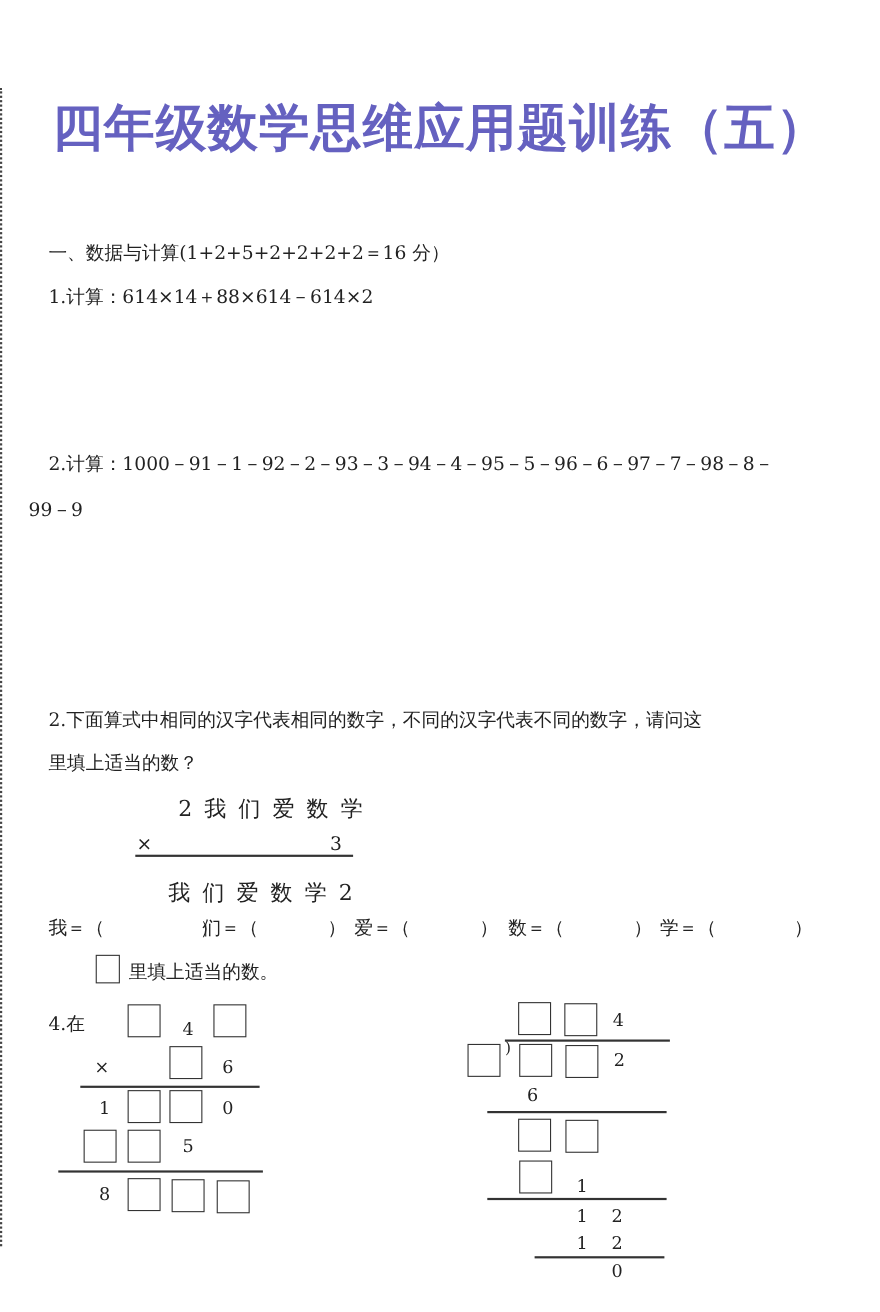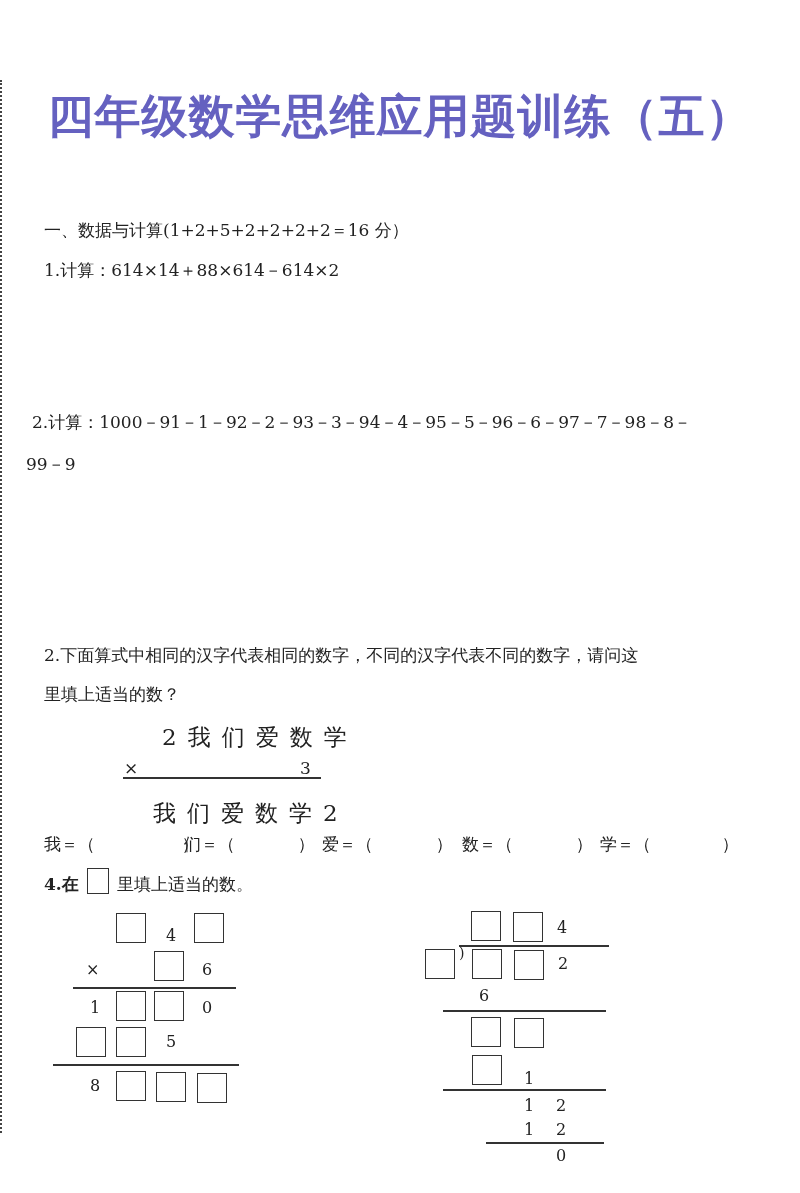--- a/index.html
+++ b/index.html
@@ -18,34 +18,34 @@
     font-weight: bold; font-size: 46px; color: #6561c0; letter-spacing: 1px;
   }
   .abs { position: absolute; white-space: nowrap; }
   .txt { font-size: 17px; line-height: 1; }
   .box {
     position: absolute; border: 1.5px solid #333; background: #fff;
     box-sizing: border-box;
   }
   .hline { position: absolute; height: 1.5px; background: #333; }
   .digit { position: absolute; font-size: 16px; line-height: 1; }
-  .cn { letter-spacing: 11px; font-size: 23px; }
+  .cn { letter-spacing: 11px; font-size: 20px; }
 </style>
 </head>
 <body>
 
 <div class="dotted-margin"></div>
 
 <div class="title">四年级数学思维应用题训练（五）</div>
 
 <div class="abs txt" style="left:44px; top:222px;">一、数据与计算(1+2+5+2+2+2+2＝16 分）</div>
 
 <div class="abs txt" style="left:44px; top:262px;">1.计算：614×14＋88×614－614×2</div>
 
-<div class="abs txt" style="left:32px; top:414px;">2.计算：1000－91－1－92－2－93－3－94－4－95－5－96－6－97－7－98－8－</div>
+<div class="abs txt" style="left:44px; top:414px;">2.计算：1000－91－1－92－2－93－3－94－4－95－5－96－6－97－7－98－8－</div>
 <div class="abs txt" style="left:26px; top:456px;">99－9</div>
 
 <div class="abs txt" style="left:44px; top:647px;">2.下面算式中相同的汉字代表相同的数字，不同的汉字代表不同的数字，请问这</div>
 <div class="abs txt" style="left:44px; top:686px;">里填上适当的数？</div>
 
 <div class="abs cn" style="left:162px; top:722px;">2我们爱数学</div>
 <div class="abs txt" style="left:124px; top:760px;">×</div>
 <div class="abs txt" style="left:300px; top:760px;">3</div>
 <div class="hline" style="left:123px; top:777px; width:198px;"></div>
 <div class="abs cn" style="left:153px; top:798px;">我们爱数学2</div>
@@ -69,21 +69,21 @@
   <span>数＝（</span>
   <span style="display:inline-block;width:52px;"></span>
   <span>）</span>
 </div>
 <div class="abs txt" style="left:600px; top:836px;">
   <span>学＝（</span>
   <span style="display:inline-block;width:60px;"></span>
   <span>）</span>
 </div>
 
-<div class="abs txt" style="left:44px; top:876px;font-weight:bold;">4.在</div>
+<div class="abs txt" style="left:44px; top:923px;">4.在</div>
 <div class="box" style="left:87px; top:868px; width:22px; height:26px;"></div>
 <div class="abs txt" style="left:117px; top:876px;text-align:center;">里填上适当的数。</div>
 
 <div class="box" style="left:116px; top:913px; width:30px; height:30px;"></div>
 <div class="digit" style="left:166px; top:928px;">4</div>
 <div class="box" style="left:194px; top:913px; width:30px; height:30px;"></div>
 
 <div class="digit" style="left:86px; top:962px;">×</div>
 <div class="box" style="left:154px; top:951px; width:30px; height:30px;"></div>
 <div class="digit" style="left:202px; top:962px;">6</div>

